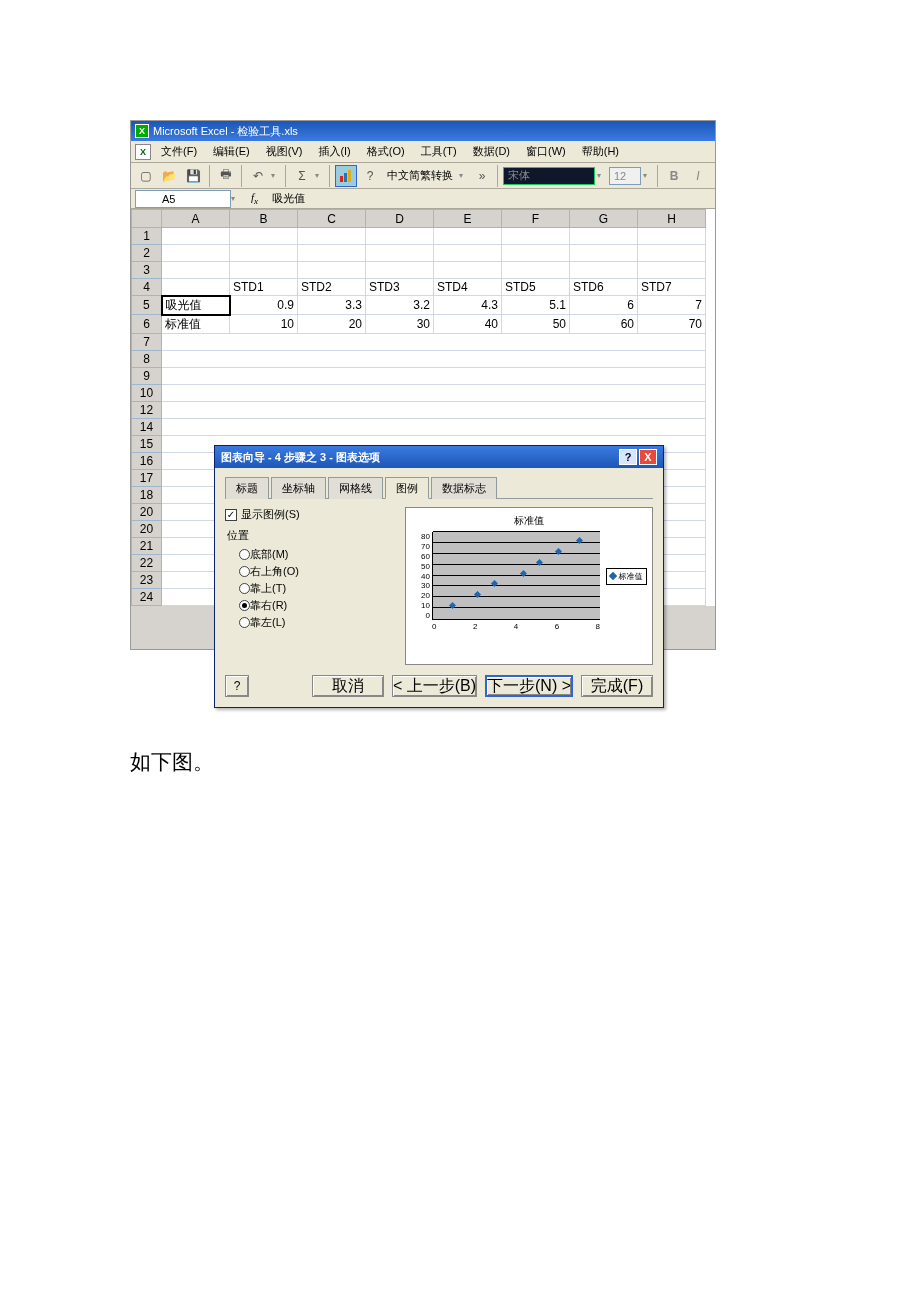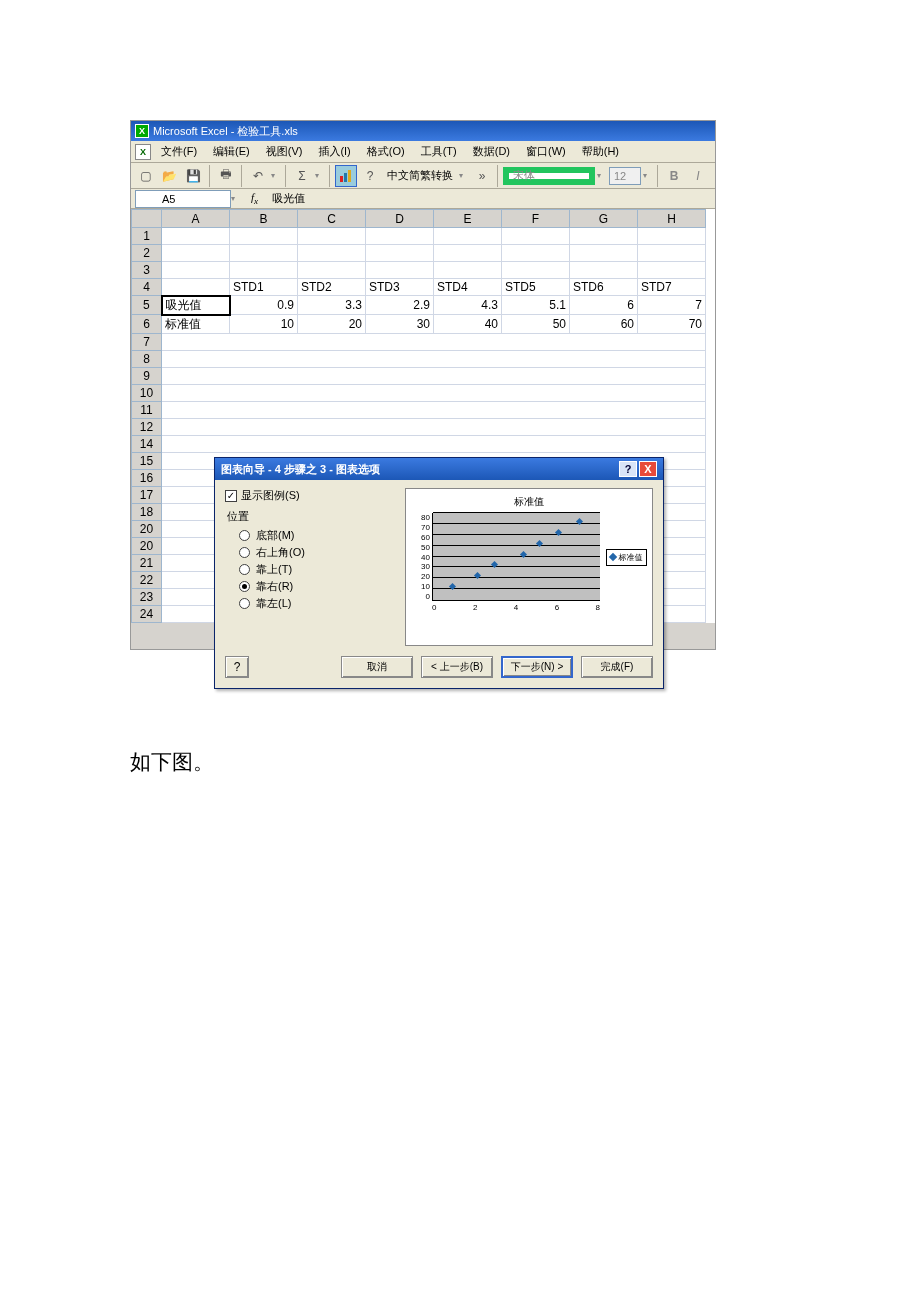--- a/index.html
+++ b/index.html
@@ -9,72 +9,72 @@
   .titlebar { height:20px; background:linear-gradient(#1c57b6,#3b7ae0); display:flex; align-items:center; gap:4px; padding:0 4px; color:#fff; font-size:11px; }
   .tb-icon { width:14px; height:14px; background:#0a0; color:#fff; display:flex; align-items:center; justify-content:center; font-weight:bold; font-size:9px; border:1px solid #fff; }
   .menubar { height:22px; background:#ece9d8; display:flex; align-items:center; gap:4px; padding:0 4px; border-bottom:1px solid #aca899; }
   .mb-icon { width:16px; height:16px; border:1px solid #888; background:#fff; font-size:9px; display:flex; align-items:center; justify-content:center; color:#060; font-weight:bold; }
   .menu-item { padding:2px 6px; cursor:default; }
   .toolbar { height:26px; background:#ece9d8; display:flex; align-items:center; gap:2px; padding:0 4px; border-bottom:1px solid #aca899; }
   .tbtn { width:22px; height:22px; display:flex; align-items:center; justify-content:center; color:#555; background:#ece9d8; border:1px solid transparent; font-size:12px; }
   .tbtn.hl { background:#9cd; border:1px solid #36c; }
   .tsep { width:2px; height:22px; border-left:1px solid #aca899; margin:0 2px; }
   .tlabel { padding:0 4px; }
-  .fontbox { width:92px; height:18px; border:6px solid #22c55e; background:#ffffff; padding:0 4px; color:#888; display:inline-flex; align-items:center; }
+  .fontbox { width:92px; height:18px; border:1px solid #22c55e; background:#0f172a; padding:0 4px; color:#888; display:inline-flex; align-items:center; }
   .szbox { width:32px; height:18px; border:1px solid #7f9db9; background:#f0f0f0; padding:0 4px; color:#888; display:inline-flex; align-items:center; }
   .dd { width:10px; color:#888; font-size:8px; }
   .namebox-row { height:20px; background:#ece9d8; display:flex; align-items:center; border-bottom:1px solid #aca899; }
   .namebox { width:96px; height:18px; border:1px solid #7f9db9; background:#fff; margin-left:4px; padding-left:26px; display:flex; align-items:center; }
   .fx { margin:0 10px; font-style:italic; font-family:serif; }
   .fxval { padding-left:4px; }
   .grid-area { position:relative; background:#fff; }
   table.sheet { border-collapse:collapse; font-size:12px; }
   .colhdr, .rowhdr, .corner { background:#d6d3ce; border:1px solid #9eb6ce; text-align:center; color:#000; }
   .colhdr { height:18px; }
   .rowhdr { width:30px; height:17px; }
   td.cell { border:1px solid #d0d7e5; height:17px; padding:0 3px; text-align:right; background:#fff; }
   td.cell.l { text-align:left; }
   td.cell.c { text-align:left; }
   td.cell.sel { border:2px solid #000 !important; }
   
-  .dialog { position:absolute; left:83px; top:248px; width:450px; background:#ece9d8; border:1px solid #0a246a; box-shadow:2px 2px 3px rgba(0,0,0,.3); }
+  .dialog { position:absolute; left:83px; top:236px; width:450px; background:#ece9d8; border:1px solid #0a246a; box-shadow:2px 2px 3px rgba(0,0,0,.3); }
   .dlg-title { height:22px; background:linear-gradient(#3b7ae0,#1c57b6); display:flex; align-items:center; padding:0 6px; color:#fff; font-weight:bold; font-size:11px; }
   .dlg-title .spacer { flex:1; }
   .dlg-tbtn { width:18px; height:16px; margin-left:2px; font-weight:bold; font-size:11px; display:flex; align-items:center; justify-content:center; border:1px solid #fff; }
   .dlg-help { background:#d8e4f8; color:#003; }
   .dlg-close { background:#e74a3a; color:#fff; }
   .dlg-body { padding:8px 10px 4px; }
   .tabs { display:flex; gap:0; border-bottom:1px solid #919b9c; margin-bottom:8px; }
   .tab { padding:3px 10px 2px; border:1px solid #919b9c; border-bottom:none; background:#ece9d8; margin-right:2px; position:relative; top:1px; font-size:11px; }
   .tab.active { background:#ece9d8; border-bottom:1px solid #ece9d8; }
   .tab:not(.active){ background:#e1ded6; }
   .dlg-cols { display:flex; gap:10px; }
   .leftcol { width:170px; }
   .chk { display:flex; align-items:center; gap:4px; margin-bottom:6px; }
   .chkbox { width:12px; height:12px; border:1px solid #404040; background:#fff; display:flex; align-items:center; justify-content:center; font-size:10px; }
   .grp-label { margin:2px 0 4px 2px; }
   .radios { margin-left:14px; display:flex; flex-direction:column; gap:2px; }
-  .radio { display:flex; align-items:center; gap:6px; }
+  .radio { display:flex; align-items:center; }
   .rcircle { width:11px; height:11px; border:1px solid #404040; border-radius:50%; background:#fff; display:flex; align-items:center; justify-content:center; }
   .rcircle.on::after { content:""; width:5px; height:5px; border-radius:50%; background:#000; }
   
   .minichart { flex:1; background:#fff; border:1px solid #888; padding:6px 4px 4px; height:158px; position:relative; }
   .mc-title { text-align:center; font-size:10px; margin-bottom:4px; }
   .mc-body { display:flex; height:88px; }
   .mc-yaxis { width:22px; display:flex; flex-direction:column; justify-content:space-between; font-size:8px; text-align:right; padding-right:2px; }
   .mc-plot { flex:1; border-left:1px solid #000; border-bottom:1px solid #000; position:relative; background:#c0c0c0; }
   .mc-grid { position:absolute; left:0; right:0; border-top:1px solid #000; }
   .mc-pt { position:absolute; width:5px; height:5px; background:#26a; transform:rotate(45deg); margin:-2px 0 0 -2px; }
   .mc-legend { width:44px; margin-left:4px; display:flex; align-items:center; justify-content:center; }
   .mc-lg-box { border:1px solid #000; background:#fff; padding:2px 3px; font-size:8px; display:flex; align-items:center; gap:3px; }
   .mc-lg-mk { width:6px; height:6px; background:#26a; transform:rotate(45deg); }
   .mc-xaxis { display:flex; font-size:8px; margin-left:22px; margin-right:48px; justify-content:space-between; padding-top:2px; }
   .dlg-btns { display:flex; align-items:center; gap:8px; padding:6px 10px 10px; }
   .dlg-btns .bspace { flex:1; }
-  .wbtn { min-width:72px; height:22px; border:1px solid #888; background:#ece9d8; display:inline-flex; align-items:center; justify-content:center; font-size:10px; box-shadow:1px 1px 0 #fff inset, -1px -1px 0 #888 inset; }
+  .wbtn { min-width:72px; height:22px; border:1px solid #888; background:#ece9d8; display:inline-flex; align-items:center; justify-content:center; font-size:16px; box-shadow:1px 1px 0 #fff inset, -1px -1px 0 #888 inset; }
   .wbtn.def { border:2px solid #36c; }
   .qbtn { width:24px; height:22px; border:1px solid #888; background:#ece9d8; display:inline-flex; align-items:center; justify-content:center; font-size:12px; box-shadow:1px 1px 0 #fff inset, -1px -1px 0 #888 inset; }
   .caption { margin-top:40px; font-size:21px; line-height:2.3; text-indent:2em; }
 </style>
 </head>
 <body>
 
 <div class="page">
 
   <div class="excel-shot">
@@ -194,21 +194,21 @@
           <td class="cell c">STD4</td>
           <td class="cell c">STD5</td>
           <td class="cell c">STD6</td>
           <td class="cell c">STD7</td>
         </tr>
         <tr>
               <td class="rowhdr">5</td>
           <td class="cell l sel">吸光值</td>
           <td class="cell">0.9</td>
           <td class="cell">3.3</td>
-          <td class="cell">2.9</td>
+          <td class="cell">3.2</td>
           <td class="cell">4.3</td>
           <td class="cell">5.1</td>
           <td class="cell">6</td>
           <td class="cell">7</td>
         </tr>
         <tr>
               <td class="rowhdr">6</td>
           <td class="cell l">标准值</td>
           <td class="cell">10</td>
           <td class="cell">20</td>
@@ -228,24 +228,20 @@
             </tr>
         <tr>
               <td class="rowhdr">9</td>
               <td class="cell" colspan="8"></td>
             </tr>
         <tr>
               <td class="rowhdr">10</td>
               <td class="cell" colspan="8"></td>
             </tr>
         <tr>
-              <td class="rowhdr">11</td>
-              <td class="cell" colspan="8"></td>
-            </tr>
-        <tr>
               <td class="rowhdr">12</td>
               <td class="cell" colspan="8"></td>
             </tr>
         <tr>
               <td class="rowhdr">14</td>
               <td class="cell" colspan="8"></td>
             </tr>
         <tr>
               <td class="rowhdr">15</td>
               <td class="cell" colspan="8"></td>
@@ -290,20 +286,27 @@
         </table>
 
       <div class="dialog">
         <div class="dlg-title">
           <span>图表向导 - 4 步骤之 3 - 图表选项</span>
           <span class="spacer"></span>
           <span class="dlg-tbtn dlg-help">?</span>
           <span class="dlg-tbtn dlg-close">X</span>
         </div>
         <div class="dlg-body">
+          <div class="tabs">
+            <div class="tab">标题</div>
+            <div class="tab">坐标轴</div>
+            <div class="tab">网格线</div>
+            <div class="tab active">图例</div>
+            <div class="tab">数据标志</div>
+          </div>
           <div class="dlg-cols">
             <div class="leftcol">
               <label class="chk">
                 <span class="chkbox">✓</span>
                 <span>显示图例(S)</span>
               </label>
               <div class="grp-label">位置</div>
               <div class="radios" id="radios">
                   <label class="radio">
                     <span class="rcircle"></span>

